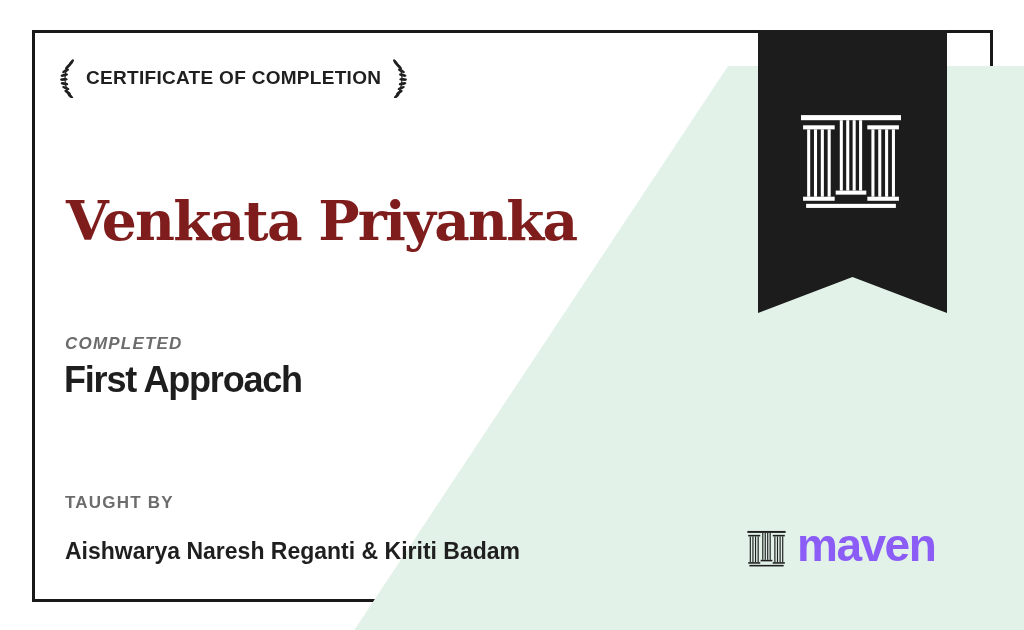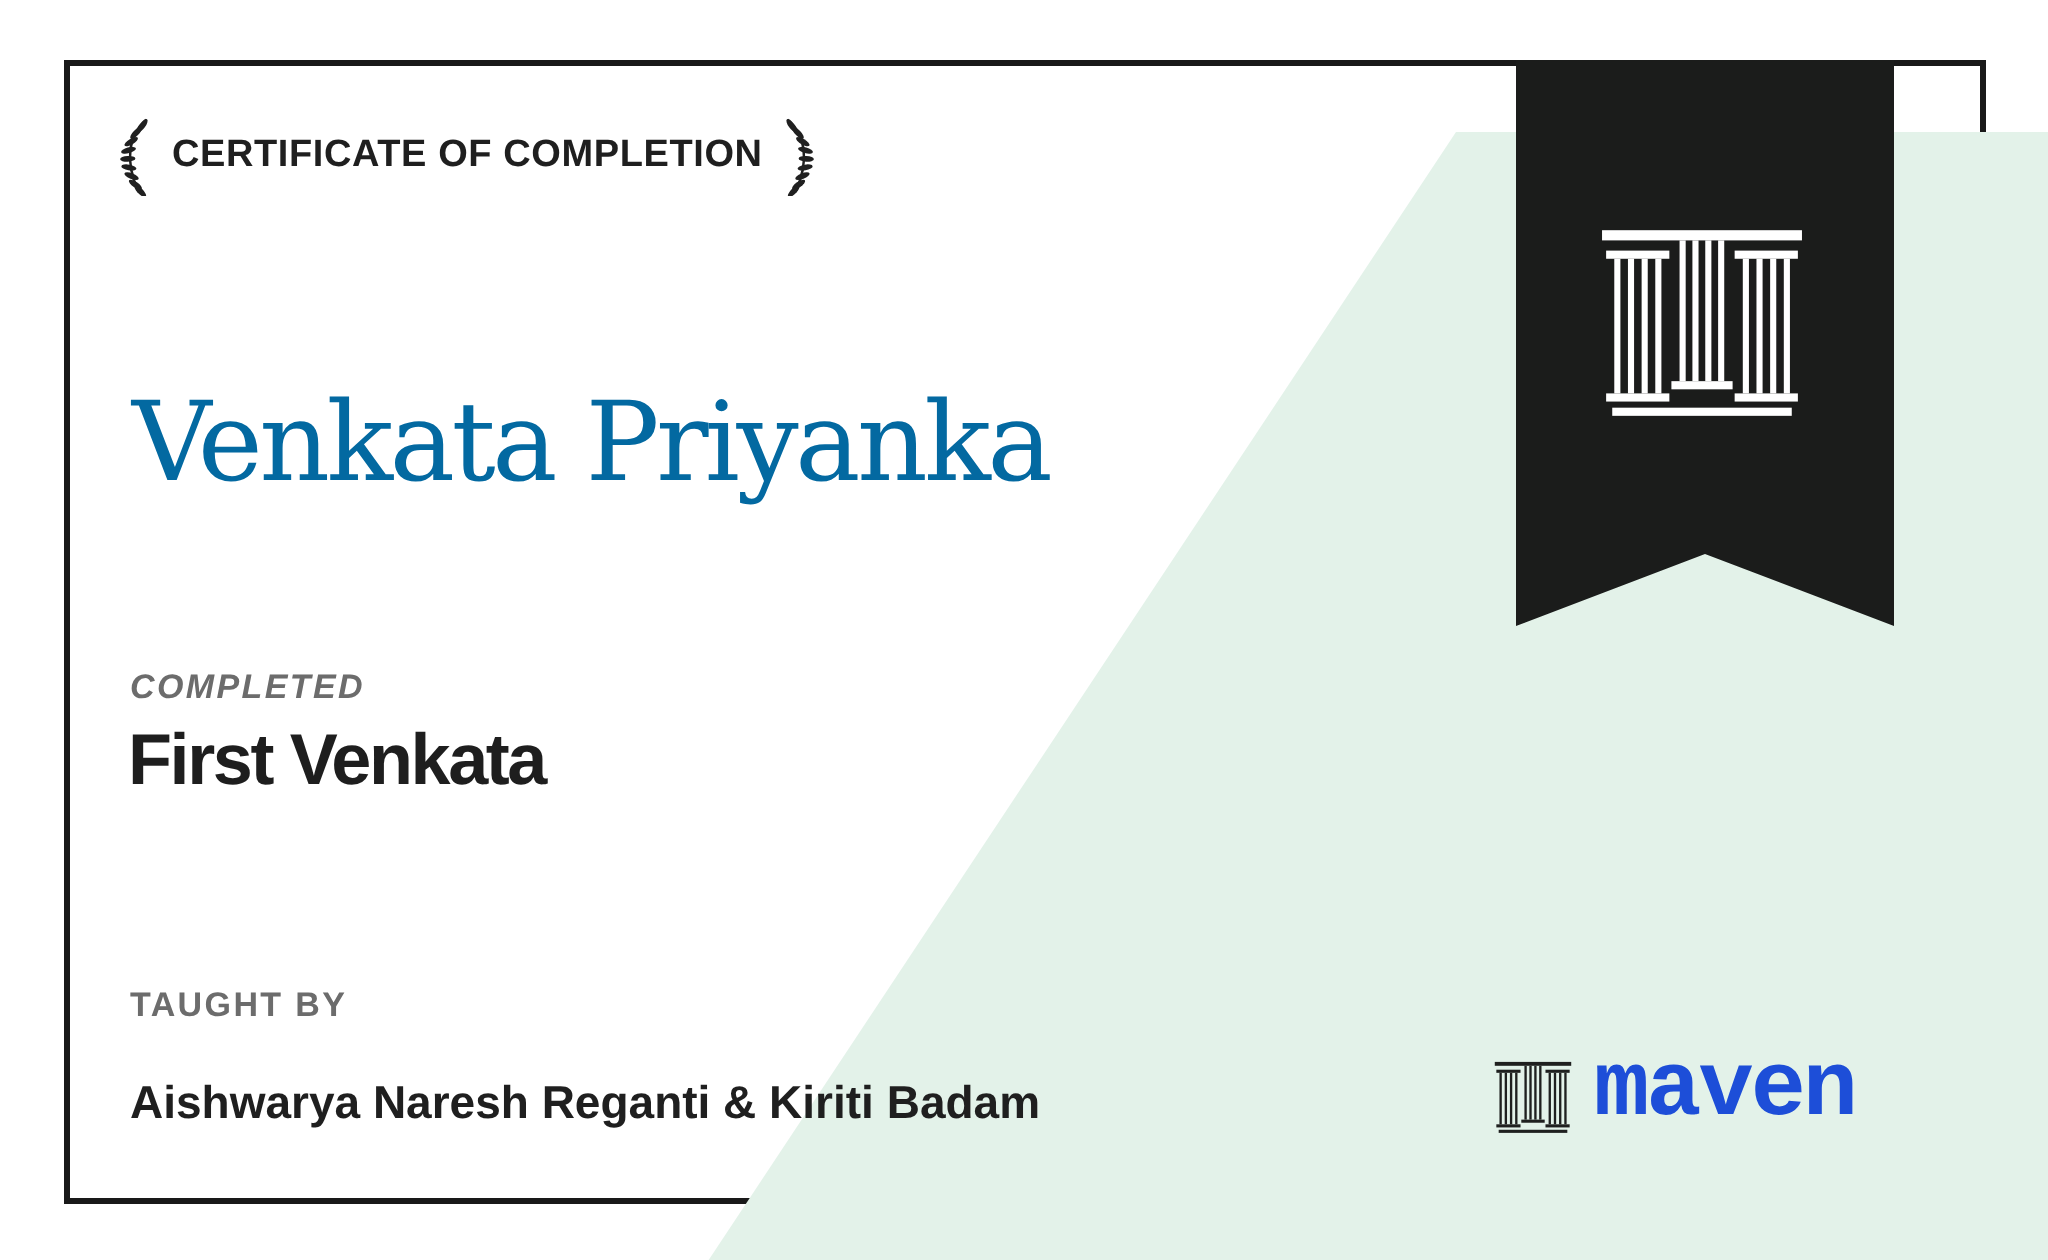--- a/index.html
+++ b/index.html
@@ -34,22 +34,22 @@
     display:flex;align-items:center;gap:6px;
   }
   .laurel{width:21px;height:40px;flex:0 0 auto;}
   .laurel.mirrored{transform:scaleX(-1);}
   .cert-label{
     font-size:19px;font-weight:700;letter-spacing:.3px;color:#1f1f1f;
     white-space:nowrap;padding:0 2px;
   }
   .recipient-name{
     position:absolute;left:66px;top:192px;width:620px;
-    font-family:"DejaVu Serif", serif;font-weight:400;
-    font-size:55px;line-height:58px;letter-spacing:-1.8px;color:#0369a1;
+    font-family:"DejaVu Serif", serif;font-weight:700;
+    font-size:55px;line-height:58px;letter-spacing:-1.8px;color:#7f1d1d;
   }
   .eyebrow{
     position:absolute;left:65px;
     font-size:17px;font-weight:700;letter-spacing:1.2px;color:var(--muted,#6c6c6c);
     white-space:nowrap;
   }
   .eyebrow.completed{top:334px;font-style:italic;}
   .eyebrow.taught{top:493px;}
   .course-title{
     position:absolute;left:64px;top:361px;width:880px;
@@ -60,22 +60,22 @@
     position:absolute;left:65px;top:537px;
     font-size:23px;line-height:28px;font-weight:600;color:#1f1f1f;
     white-space:nowrap;
   }
   .brand-row{
     position:absolute;left:747px;top:527px;height:42px;
     display:flex;align-items:center;gap:11px;
   }
   .brand-icon{width:39px;height:39px;}
   .brand-wordmark{
-    font-family:Liberation Mono, monospace;font-weight:700;
-    font-size:46px;line-height:40px;letter-spacing:-1.5px;color:#1d4ed8;
+    font-family:Liberation Sans, sans-serif;font-weight:700;
+    font-size:46px;line-height:40px;letter-spacing:-1.5px;color:#8b5cf6;
     position:relative;top:-3px;
   }
   svg{display:block;}
 </style>
 </head>
 <body style="--accent: #e3f2e9; --ribbon: #1b1c1b; --border: #191919; --ink: #1b1b1b; --muted: #6c6c6c;">
 
 <div class="card">
   <div class="card-interior">
     <div class="green-wedge"></div>
@@ -137,21 +137,21 @@
     </g>
   </svg>
 </div>
 
 <div class="recipient-name">
   <div>Venkata Priyanka</div>
 </div>
 
 <div class="eyebrow completed">COMPLETED</div>
 <div class="course-title">
-  <div>First Venkata</div>
+  <div>First Approach</div>
 </div>
 
 <div class="eyebrow taught">TAUGHT BY</div>
 <div class="instructors">Aishwarya Naresh Reganti &amp; Kiriti Badam</div>
 
 <div class="brand-row">
   <svg class="brand-icon" viewBox="0 0 100 100" fill="#1f201f" xmlns="http://www.w3.org/2000/svg">
     <rect x="1" y="5" width="98" height="5"></rect>
     <rect x="3" y="15" width="31" height="4"></rect>
     <rect x="66" y="15" width="31" height="4"></rect>

